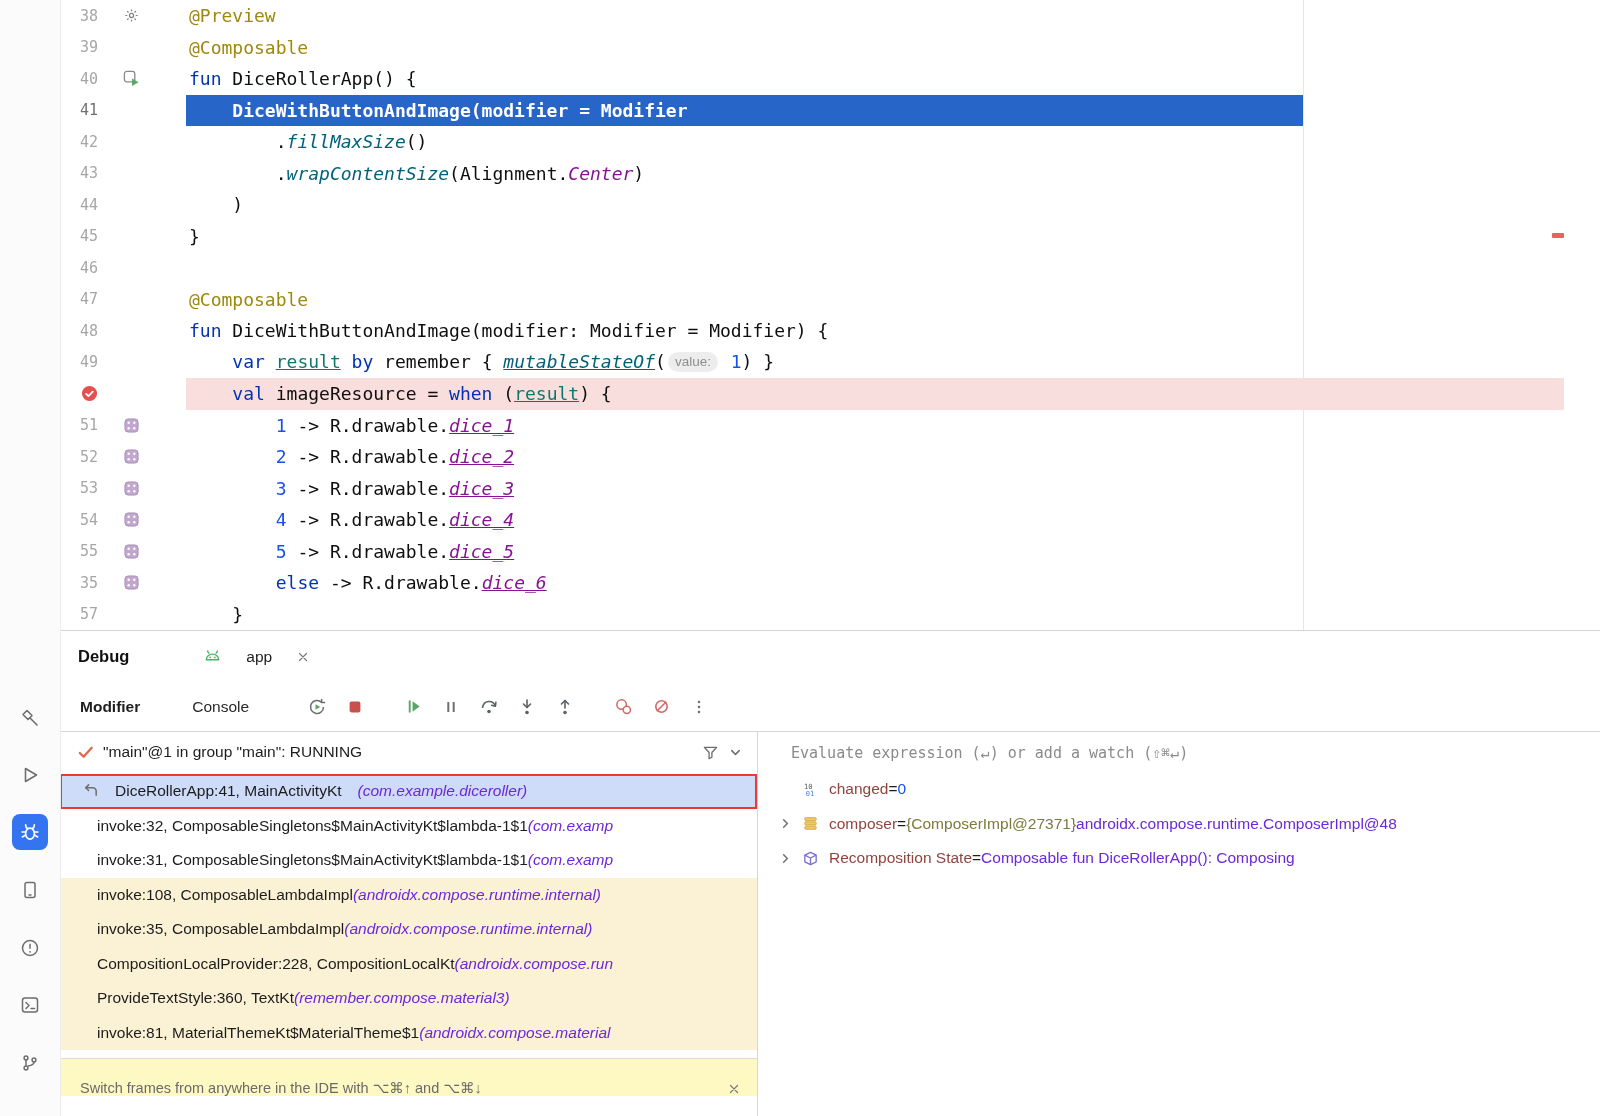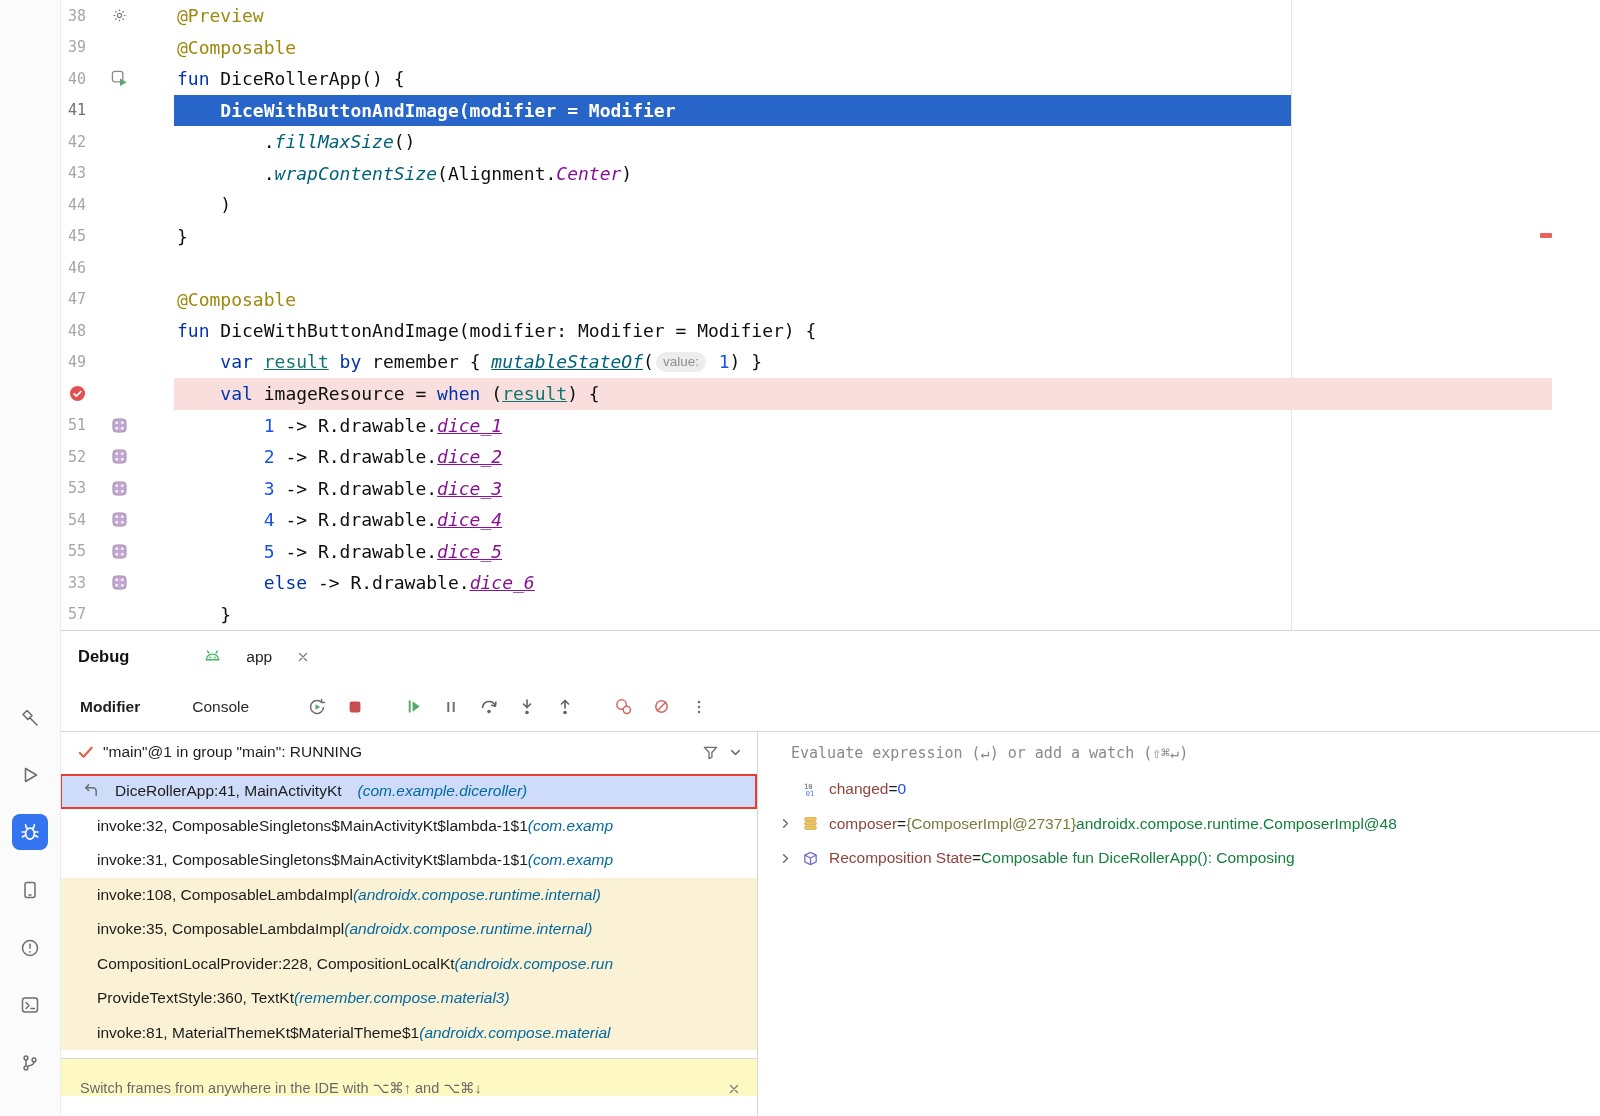--- a/index.html
+++ b/index.html
@@ -9,21 +9,21 @@
        --selframe:#CEDCF9;--selborder:#F0392E;--varname:#8F453E;}
   .icon{display:inline-flex;align-items:center;justify-content:center}
   .icon svg{display:block}
 
   
   .activity-bar{position:absolute;left:0;top:0;width:60px;height:1116px;background:#FBFBFB;border-right:1px solid #ECECEC;z-index:6}
   .ab-item{position:absolute;left:12px;width:36px;height:36px;display:flex;align-items:center;justify-content:center;border-radius:8px;cursor:pointer}
   .ab-item.selected{background:var(--accent)}
 
   
-  .editor{position:absolute;left:44px;top:0;width:1540px;height:630px;background:#fff;
+  .editor{position:absolute;left:56px;top:0;width:1540px;height:630px;background:#fff;
           font-family:"DejaVu Sans Mono","Liberation Mono",monospace;font-size:18px}
   .guide{position:absolute;left:1247px;top:0;width:1px;height:630px;background:#E6E6E6}
   .stripe-mark{position:absolute;left:1496px;top:233px;width:12px;height:5px;background:#E8635B;border-radius:1px}
   .code-row{position:relative;height:31.5px;display:flex;align-items:center}
   .gutter-num{width:42px;flex:none;text-align:right;color:#A6A6A6;font-size:15px;position:relative;z-index:2}
   .gutter-num.exec-num{color:#707070}
   .gutter-num.has-bp{display:flex;justify-content:flex-end;align-items:center}
   .gutter-icon{width:66px;flex:none;display:flex;align-items:center;justify-content:center;position:relative;z-index:2}
   .code-text{padding-left:25px;white-space:pre;position:relative;z-index:2}
   .exec-bg{position:absolute;left:130px;width:1117px;top:0;bottom:0;background:var(--exec);z-index:1}
@@ -57,35 +57,35 @@
 
   .dbg-body{position:absolute;top:101px;left:0;right:0;bottom:0;display:flex}
   .frames-panel{width:697px;flex:none;border-right:1px solid #D7D7D7;display:flex;flex-direction:column;overflow:hidden}
   .frames-header{height:40px;flex:none;display:flex;align-items:center;padding:0 14px 0 17px;gap:9px}
   .thread-label{flex:1;font-size:15.5px;color:#1d1d1d}
   .frames-list{flex:1;overflow:hidden;padding-top:2px}
   .frame-row{height:34.5px;display:flex;align-items:center;padding-left:37px;font-size:15.5px;white-space:nowrap;overflow:hidden;cursor:pointer;box-sizing:border-box}
   .frame-row.lib{background:var(--libbg)}
   .frame-row.selected{background:var(--selframe);border:2.5px solid var(--selborder);padding-left:20px;gap:16px}
   .frame-main{color:#1c1c1c}
-  .frame-pkg{font-style:italic;color:#0369a1}
+  .frame-pkg{font-style:italic;color:#6d28d9}
   .frames-hint{height:37px;flex:none;border-top:1px solid #DADADA;display:flex;align-items:flex-end;gap:10px;padding:0 16px 0 20px;color:#6A6A6A;font-size:14.5px;margin-bottom:21px;background:#fef9c3}
   .frames-hint .hint-text{flex:1}
 
   .vars-panel{flex:1;overflow:hidden;padding-top:2px}
   .eval-row{height:38px;display:flex;align-items:center;padding-left:33px;color:#8A8A8A;cursor:text;
             font-family:"DejaVu Sans Mono","DejaVu Sans",monospace;font-size:15px}
   .var-row{height:34.5px;display:flex;align-items:center;font-size:15.5px;white-space:nowrap;cursor:pointer}
   .twisty{width:26px;margin-left:14px;display:flex;justify-content:center;flex:none}
   .vicon{width:24px;display:flex;justify-content:center;margin-right:7px;flex:none}
   .var-name{color:var(--varname)}
   .v-eq{color:#1d1d1d}
   .v-num{color:#1750EB}
   .v-ref{color:#7D7A3C}
-  .v-plain{color:#15803d}
+  .v-plain{color:#6d28d9}
 </style>
 </head>
 <body style="--accent: #3574F0; --exec: #2765C8; --brk: #F8DEDC; --libbg: #FBF2D6; --selframe: #CEDCF9; --selborder: #F0392E; --varname: #8F453E;">
 
 <div class="app">
 
   <nav class="activity-bar" id="activity-bar">
       <div class="ab-item" style="top: 700px;">
         <span class="icon">
           <svg viewBox="0 0 20 20" width="20" height="20">
@@ -321,21 +321,21 @@
                 <circle cx="5" cy="5" r="1.3" fill="#fff"></circle>
                 <circle cx="11" cy="5" r="1.3" fill="#fff"></circle>
                 <circle cx="5" cy="11" r="1.3" fill="#fff"></circle>
                 <circle cx="11" cy="11" r="1.3" fill="#fff"></circle>
               </svg>
             </span>
           </span>
           <span class="code-text"><span class="seg-pl">        </span><span class="seg-num">5</span><span class="seg-pl"> -&gt; R.drawable.</span><span class="seg-field">dice_5</span></span>
         </div>
         <div class="code-row">
-          <span class="gutter-num">33</span>
+          <span class="gutter-num">35</span>
           <span class="gutter-icon">
             <span class="icon">
               <svg viewBox="0 0 16 16" width="15" height="15">
                 <rect x="1" y="1" width="14" height="14" rx="3.5" fill="#C2A8CF" stroke="#A98BB9"></rect>
                 <circle cx="5" cy="5" r="1.3" fill="#fff"></circle>
                 <circle cx="11" cy="5" r="1.3" fill="#fff"></circle>
                 <circle cx="5" cy="11" r="1.3" fill="#fff"></circle>
                 <circle cx="11" cy="11" r="1.3" fill="#fff"></circle>
               </svg>
             </span>

